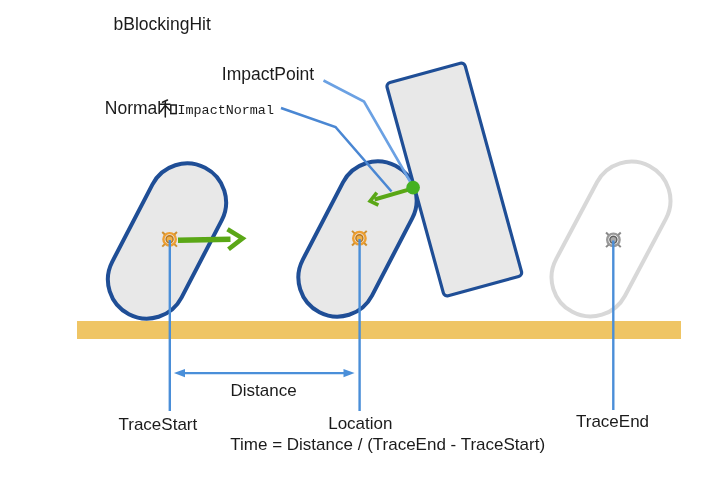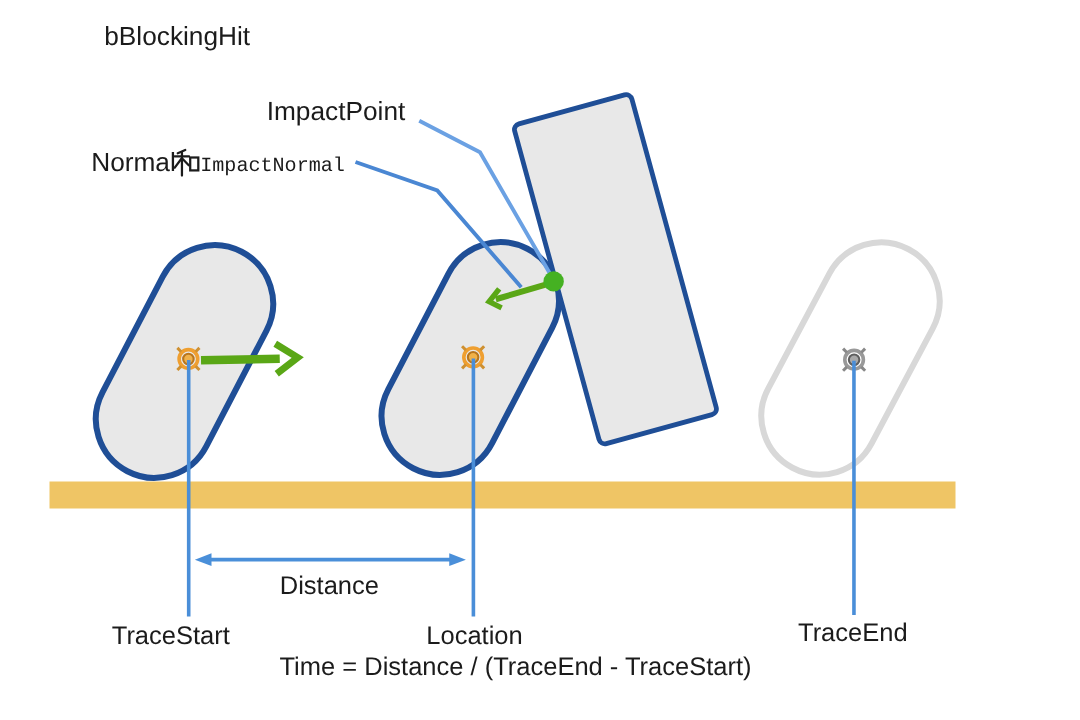--- a/index.html
+++ b/index.html
@@ -1,16 +1,16 @@
 <!DOCTYPE html>
 <html><head>
 <meta charset="utf-8">
 <style>
   html,body{margin:0;padding:0;background:#fff;}
-  #stage{position:relative;width:652px;height:480px;overflow:hidden;}
+  #stage{position:relative;width:652px;height:480px;overflow:hidden;padding-left:44px;}
   svg{display:block;}
   text{font-family:"Liberation Sans",sans-serif;fill:#1b1b1b;}
 </style>
 </head>
 <body>
 <div id="stage">
 <svg width="720" height="480" viewBox="0 0 720 480">
   <rect x="0" y="0" width="720" height="480" fill="#ffffff"></rect>
 
   <rect x="33" y="321" width="604" height="18" fill="#efc565"></rect>

